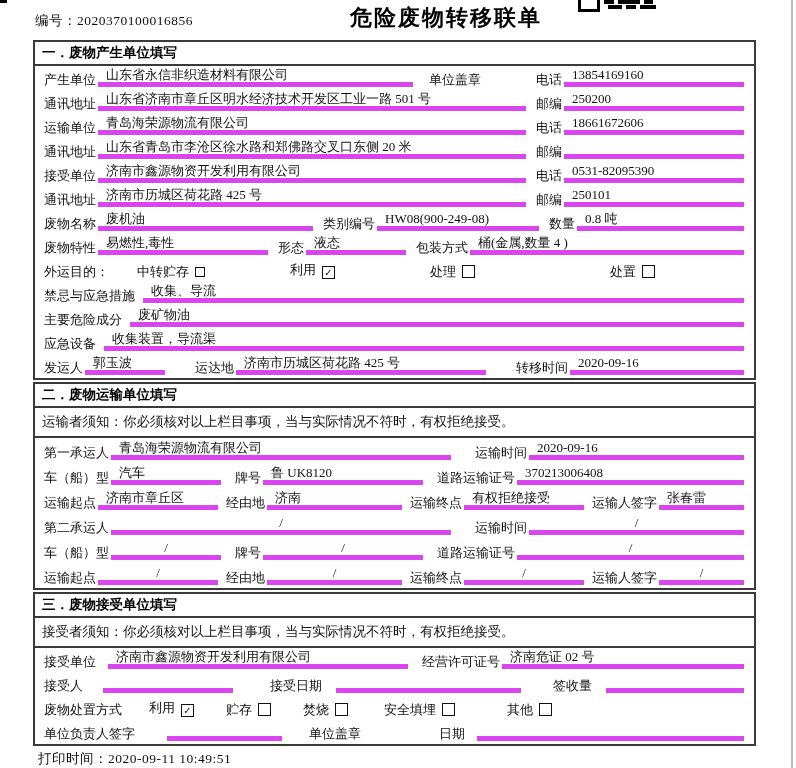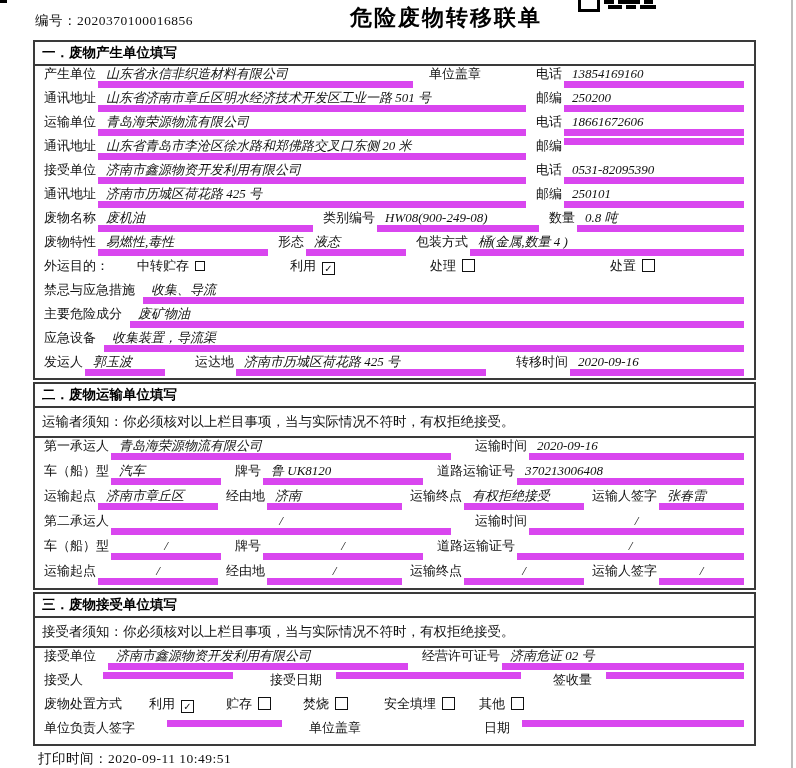--- a/index.html
+++ b/index.html
@@ -25,27 +25,27 @@
   .qr .q7{left:62px;top:5px;width:16px;height:4px;}
 
   
   .form{position:absolute;left:33px;top:40px;width:723px;}
   .sec{border:2px solid #3a3a3a;box-sizing:border-box;width:723px;background:#fff;margin-bottom:2px;}
   .sec-h{height:24px;box-sizing:border-box;border-bottom:2px solid #3a3a3a;line-height:21px;
          padding-left:7px;font-family:"Liberation Sans","DejaVu Sans",sans-serif;
          font-weight:bold;font-size:13.5px;color:#000;}
   .notice{height:30px;box-sizing:border-box;border-bottom:2px solid #3a3a3a;
           display:flex;align-items:center;padding-left:7px;font-size:13.5px;}
-  .row{display:flex;align-items:flex-start;height:24px;box-sizing:border-box;
+  .row{display:flex;align-items:flex-end;height:24px;box-sizing:border-box;
        padding:0 10px 3px 7px;}
   .s2 .row,.s3 .row{height:25px;}
   .s3 .row{height:24px;}
   .lbl{white-space:nowrap;line-height:15px;padding:0 2px;}
-  .val{border-bottom:7px solid #d946ef;line-height:15px;padding:0 8px;white-space:nowrap;
-       overflow:hidden;box-sizing:border-box;font-style:italic;}
+  .val{border-bottom:5px solid #d946ef;line-height:15px;padding:0 8px;white-space:nowrap;
+       overflow:hidden;box-sizing:border-box;}
   .grow{flex:1 1 auto;min-width:0;}
   .c{text-align:center;}
   .cbx{display:inline-block;width:11px;height:11px;box-sizing:content-box;border:1.5px solid #111;
        margin-left:6px;line-height:11px;text-align:center;font-size:10px;vertical-align:-2px;
        font-family:"DejaVu Sans",sans-serif;}
   .cbx.small{width:8px;height:8px;line-height:8px;vertical-align:-1px;border-width:1.2px;}
   .cb-item{white-space:nowrap;line-height:15px;}
 
   .footer{position:absolute;left:38px;top:750px;font-size:13.5px;letter-spacing:.5px;}
 </style>
@@ -248,27 +248,27 @@
         <span class="lbl" style="margin-left:30px">签收量</span>
         <span class="val grow" style="margin-left:12px"></span>
       </div>
 
       <div class="row">
         <span class="lbl">废物处置方式</span>
         <span class="cb-item" style="margin-left:25px"><span>利用</span><span class="cbx">✓</span></span>
         <span class="cb-item" style="margin-left:32px"><span>贮存</span><span class="cbx"></span></span>
         <span class="cb-item" style="margin-left:32px"><span>焚烧</span><span class="cbx"></span></span>
         <span class="cb-item" style="margin-left:36px"><span>安全填埋</span><span class="cbx"></span></span>
-        <span class="cb-item" style="margin-left:24px"><span>其他</span><span class="cbx"></span></span>
+        <span class="cb-item" style="margin-left:52px"><span>其他</span><span class="cbx"></span></span>
       </div>
 
       <div class="row">
         <span class="lbl">单位负责人签字</span>
         <span class="val" style="width:115px;margin-left:30px"></span>
         <span class="lbl" style="margin-left:25px">单位盖章</span>
-        <span class="lbl" style="margin-left:119px">日期</span>
+        <span class="lbl" style="margin-left:74px">日期</span>
         <span class="val grow" style="margin-left:10px"></span>
       </div>
     </div>
   </div>
 
   <div class="footer"><span>打印时间：</span><span>2020-09-11 10:49:51</span></div>
 </div>
 
 </body></html>

